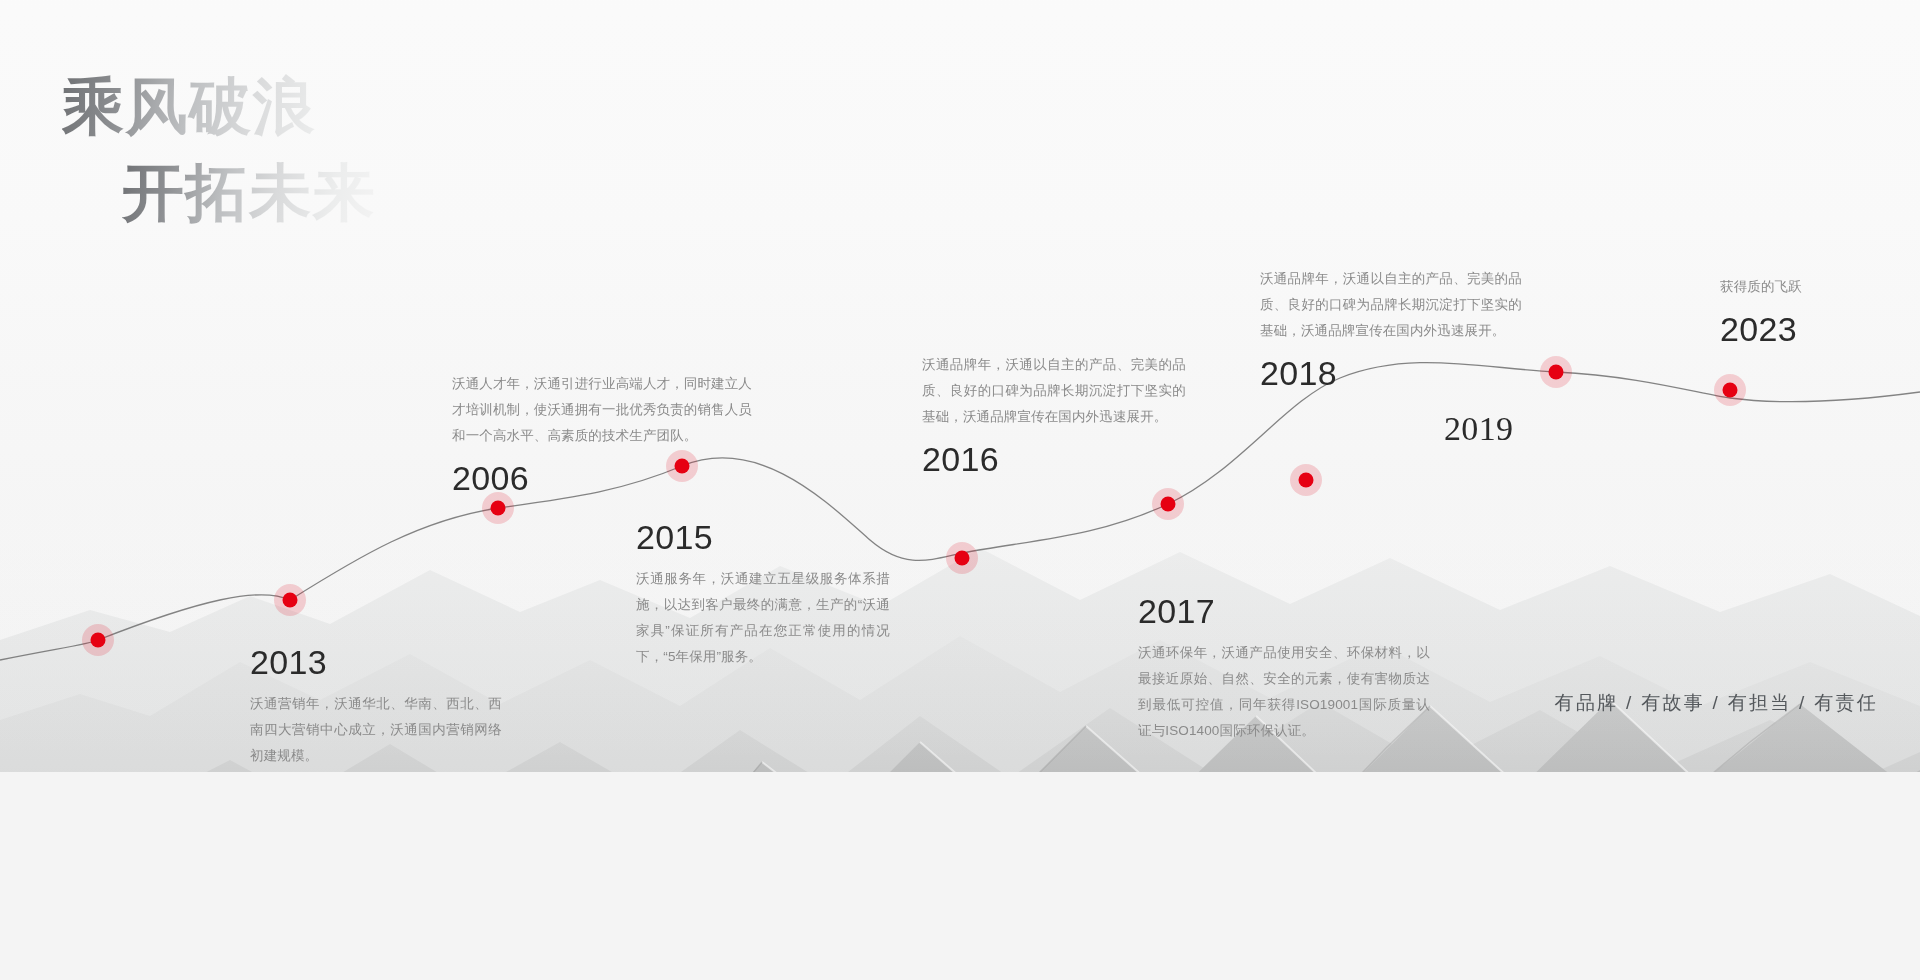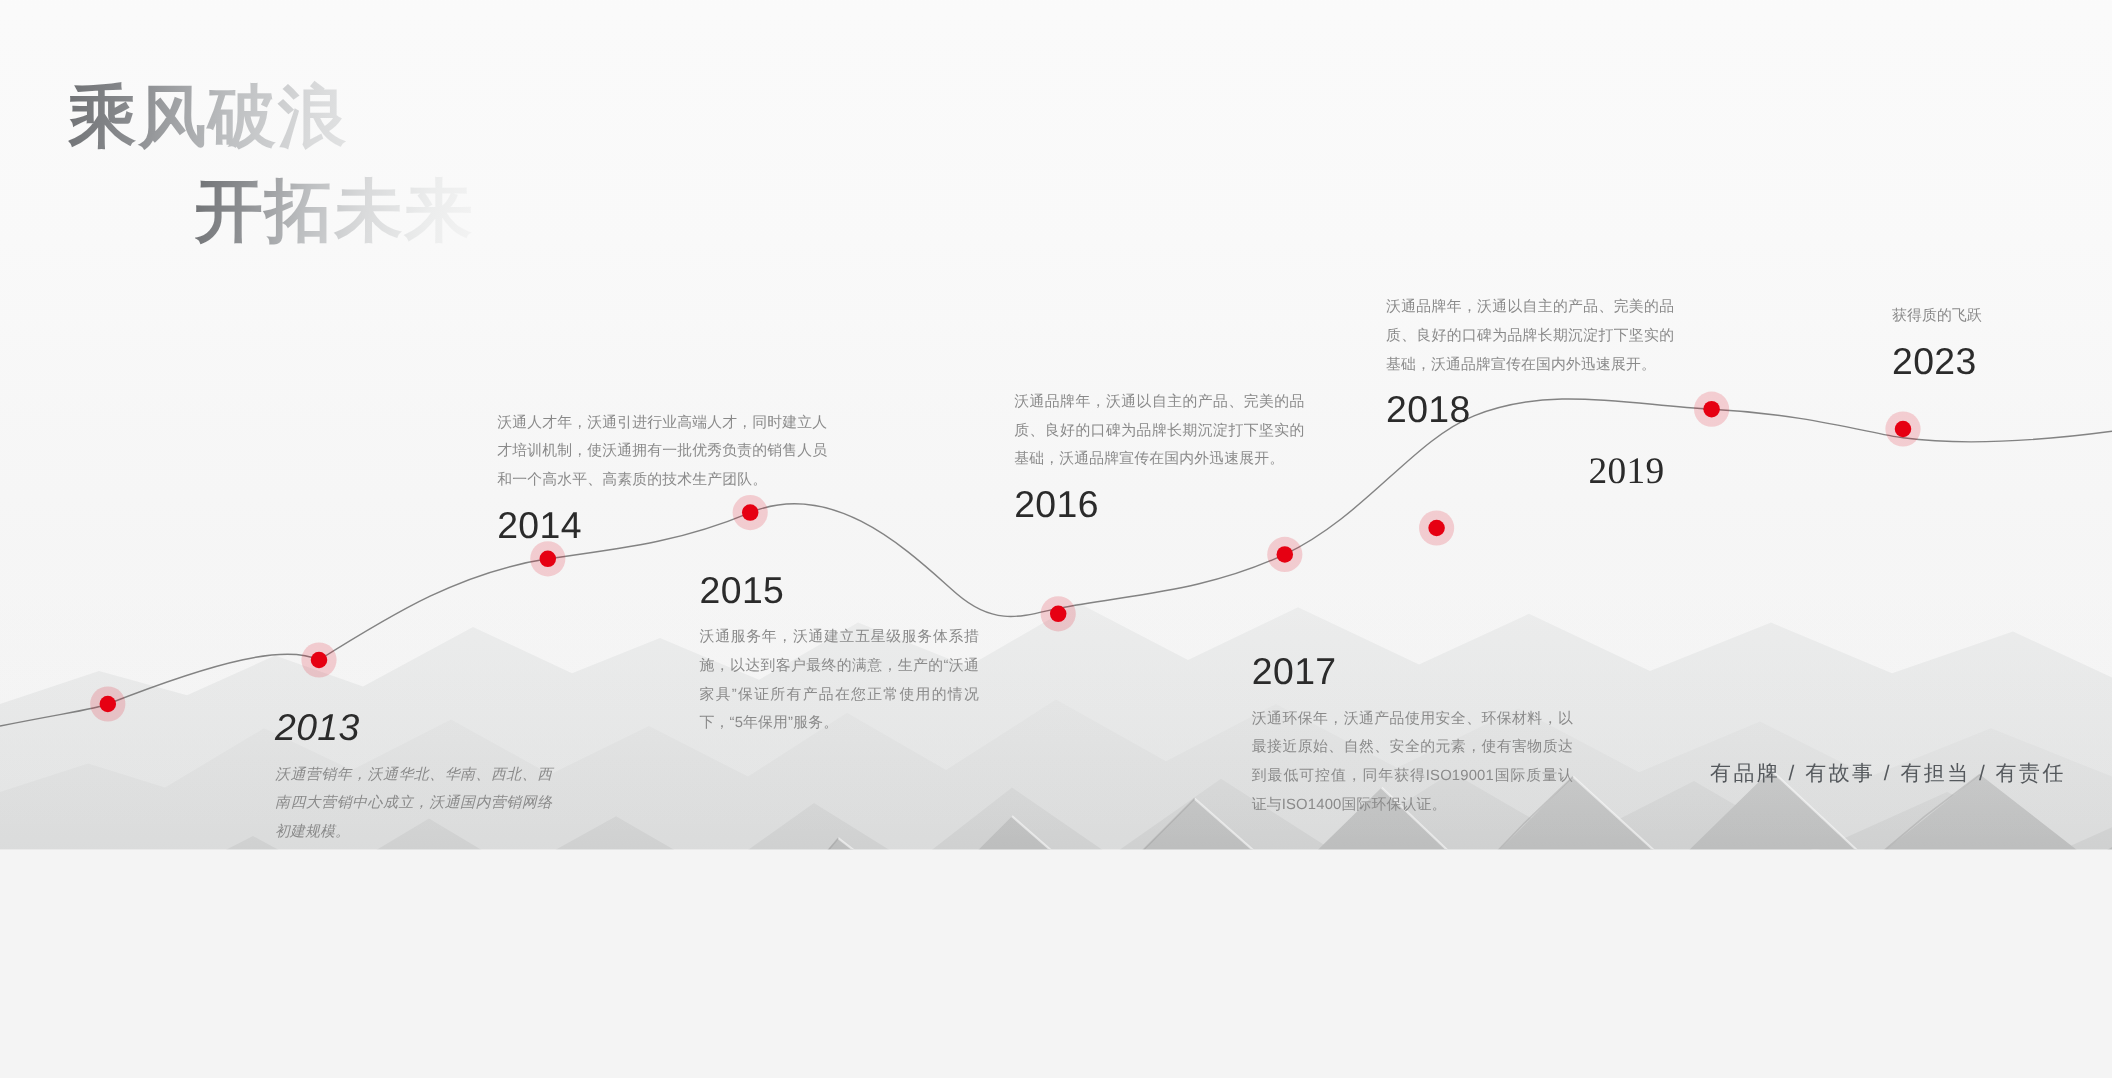--- a/index.html
+++ b/index.html
@@ -40,21 +40,21 @@
     font-weight:700;
     letter-spacing:.10em;
     user-select:none;
   }
   #title .ln{
     font-size:62px;line-height:74px;white-space:nowrap;
     background:linear-gradient(100deg,#6f7174 0%,#8c8e91 18%,#bdbfc1 40%,#d9dadb 60%,#eceded 82%,#f3f3f3 100%);
     -webkit-background-clip:text;background-clip:text;
     color:transparent;-webkit-text-fill-color:transparent;
   }
-  #title .ln2{margin-left:115px;margin-top:12px;}
+  #title .ln2{margin-left:60px;margin-top:12px;}
 
   
   #curve{position:absolute;left:0;top:0;width:1920px;height:980px;pointer-events:none;}
 
   
   .node{position:absolute;transform:translate(-50%,-50%);}
   .halo{
     position:absolute;left:50%;top:50%;transform:translate(-50%,-50%);
     width:32px;height:32px;border-radius:50%;
     background:rgba(228,0,24,.17);
@@ -207,28 +207,28 @@
   <div class="node" style="left:1556px;top:372px;">
     <span class="halo"></span>
     <span class="core"></span>
   </div>
   <div class="node" style="left:1730px;top:390px;">
     <span class="halo"></span>
     <span class="core"></span>
   </div>
 
 
-  <div class="ms below" style="left:250px; top:645px; width:252px;font-style:italic;">
+  <div class="ms below" style="left:250px; top:645px; width:252px;">
     <div class="year">2013</div>
     <div class="desc">沃通营销年，沃通华北、华南、西北、西南四大营销中心成立，沃通国内营销网络初建规模。</div>
   </div>
 
   <div class="ms above" style="left:452px; top:326px; width:300px;margin-top:45px;">
     <div class="desc">沃通人才年，沃通引进行业高端人才，同时建立人才培训机制，使沃通拥有一批优秀负责的销售人员和一个高水平、高素质的技术生产团队。</div>
-    <div class="year">2014</div>
+    <div class="year">2006</div>
   </div>
 
   <div class="ms below" style="left:636px; top:520px; width:254px;">
     <div class="year">2015</div>
     <div class="desc">沃通服务年，沃通建立五星级服务体系措施，以达到客户最终的满意，生产的“沃通家具”保证所有产品在您正常使用的情况下，“5年保用”服务。</div>
   </div>
 
   <div class="ms above" style="left:922px; top:352px; width:264px;">
     <div class="desc">沃通品牌年，沃通以自主的产品、完美的品质、良好的口碑为品牌长期沉淀打下坚实的基础，沃通品牌宣传在国内外迅速展开。</div>
     <div class="year">2016</div>

